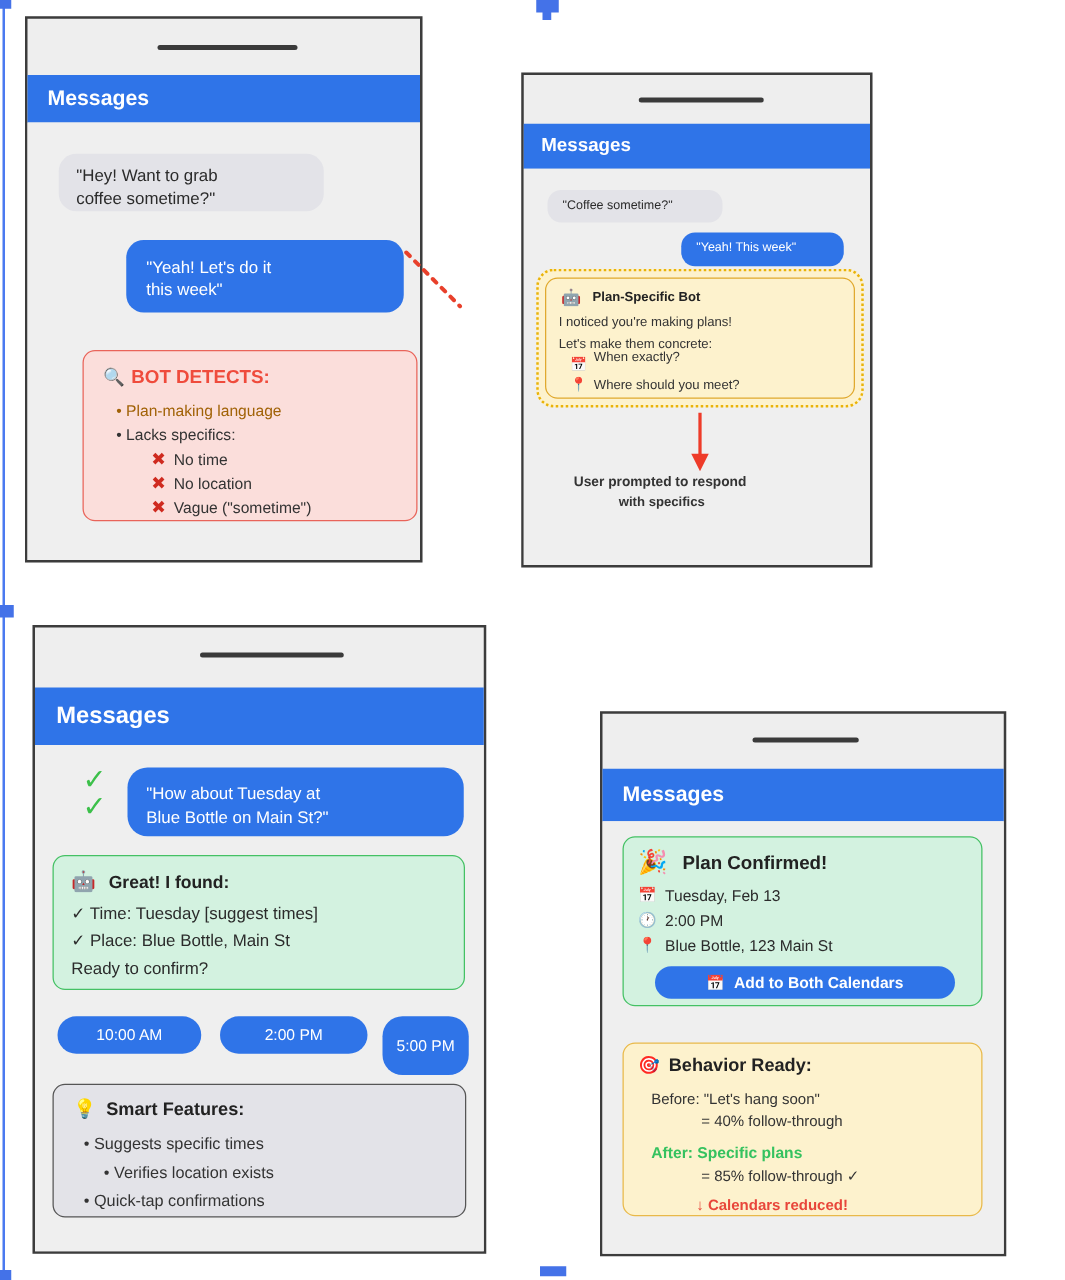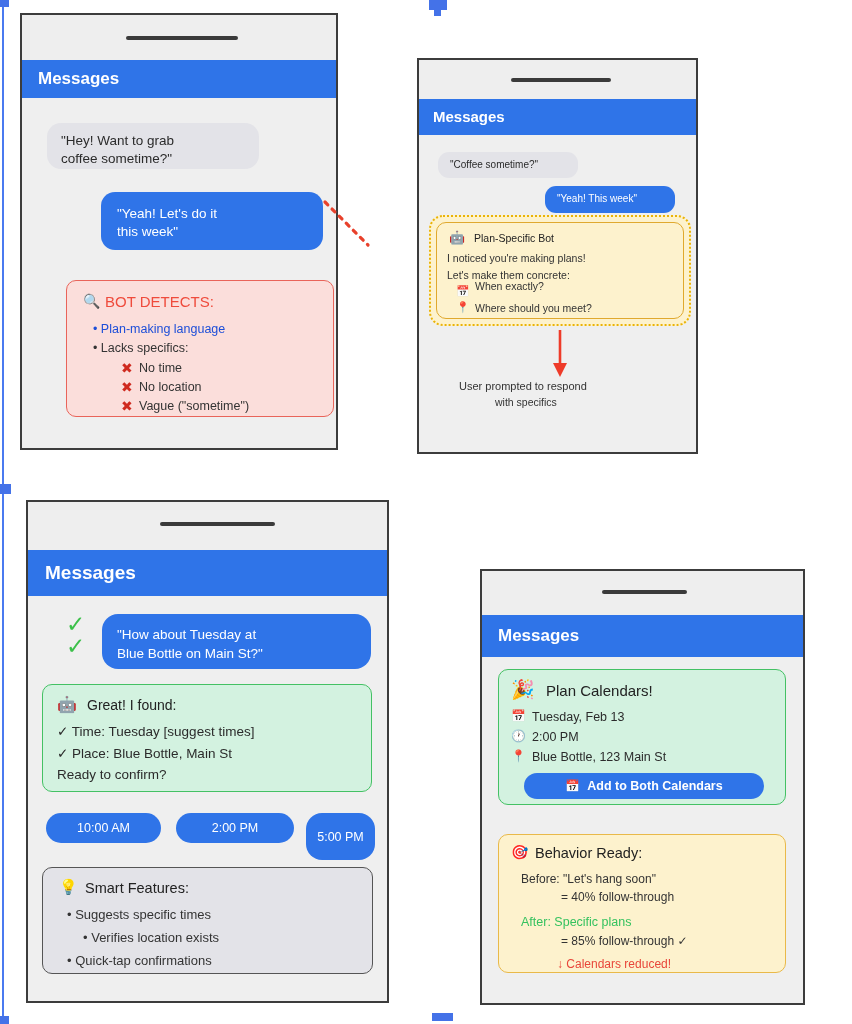--- a/index.html
+++ b/index.html
@@ -33,21 +33,21 @@
 
   
   .box{position:absolute;box-sizing:border-box;border-radius:10px;}
   .box.red{background:#fbdedb;border:1.2px solid #e9645a;}
   .box.green{background:#d3f2e0;border:1.6px solid #44c164;}
   .box.grey{background:#e3e3e8;border:1.6px solid #555555;}
   .box.yellow{background:#fdf2cd;border:1.6px solid #e9b949;}
   .box.yellow-dot{background:#fdf2cd;border:2.4px dotted #eab308;border-radius:14px;}
   .box.yellow-inner{background:#fdf2cd;border:1.6px solid #e0a92e;border-radius:10px;}
 
-  .hd{position:absolute;font-weight:normal;white-space:nowrap;}
+  .hd{position:absolute;font-weight:bold;white-space:nowrap;}
   .tx{position:absolute;white-space:nowrap;}
   .ico{position:absolute;white-space:nowrap;font-family:"DejaVu Sans",sans-serif;}
 
   .pill{position:absolute;background:#2f74e8;color:#fff;border-radius:16px;
         display:flex;align-items:center;justify-content:center;font-weight:normal;box-sizing:border-box;}
   .cta{position:absolute;background:#2f74e8;color:#fff;border-radius:16px;
         display:flex;align-items:center;justify-content:center;font-weight:bold;box-sizing:border-box;gap:7px;}
 
   .check{position:absolute;color:#3cc04a;font-weight:bold;font-family:"DejaVu Sans",sans-serif;}
   .xmark{position:absolute;color:#cf2a1f;font-weight:bold;font-family:"DejaVu Sans",sans-serif;}
@@ -80,21 +80,21 @@
 
   <div class="bub out" style="left:79px;top:177px;width:222px;height:58px;padding:13px 16px;font-size:13.5px;line-height:18px;">
     <span class="line">"Yeah! Let's do it</span>
     <span class="line">this week"</span>
   </div>
 
   <div class="box red" style="left:44px;top:265px;width:268px;height:137px;">
     <span class="ico" style="left:16px;top:12px;font-size:14px;">🔍</span>
     <span class="hd" style="left:38px;top:12px;font-size:15px;color:#ef4b3c;">BOT DETECTS:</span>
 
-    <span class="tx" style="left:26px;top:41px;font-size:12.5px;color:#1d4ed8;">•&nbsp;<span>Plan-making language</span></span>
+    <span class="tx" style="left:26px;top:41px;font-size:12.5px;color:#a16207;">•&nbsp;<span>Plan-making language</span></span>
     <span class="tx" style="left:26px;top:60px;font-size:12.5px;color:#333;text-align:right;">•&nbsp;<span>Lacks specifics:</span></span>
 
     <span class="xmark" style="left:54px;top:79px;font-size:14px;">✖</span>
     <span class="tx" style="left:72px;top:80px;font-size:12.5px;color:#333;">No time</span>
 
     <span class="xmark" style="left:54px;top:98px;font-size:14px;">✖</span>
     <span class="tx" style="left:72px;top:99px;font-size:12.5px;color:#333;">No location</span>
 
     <span class="xmark" style="left:54px;top:117px;font-size:14px;">✖</span>
     <span class="tx" style="left:72px;top:118px;font-size:12.5px;color:#333;">Vague ("sometime")</span>
@@ -179,21 +179,21 @@
 
 <div class="phone" style="left:480px;top:569px;width:325px;height:436px;">
   <div class="notch" style="left:120px;top:19px;width:85px;"></div>
   <div class="topbar" style="top:44px;height:42px;">
     <span class="t" style="left:16px;top:11px;font-size:17px;">Messages</span>
   </div>
   <div class="screen" style="top:86px;bottom:0;"></div>
 
   <div class="box green" style="left:16px;top:98px;width:288px;height:136px;">
     <span class="ico" style="left:12px;top:8px;font-size:19px;">🎉</span>
-    <span class="hd" style="left:47px;top:12px;font-size:15px;color:#222;">Plan Calendars!</span>
+    <span class="hd" style="left:47px;top:12px;font-size:15px;color:#222;">Plan Confirmed!</span>
 
     <span class="ico" style="left:12px;top:39px;font-size:12px;">📅</span>
     <span class="tx" style="left:33px;top:40px;font-size:12.5px;color:#2b2b2b;">Tuesday, Feb 13</span>
 
     <span class="ico" style="left:12px;top:59px;font-size:12px;">🕐</span>
     <span class="tx" style="left:33px;top:60px;font-size:12.5px;color:#2b2b2b;">2:00 PM</span>
 
     <span class="ico" style="left:12px;top:79px;font-size:12px;">📍</span>
     <span class="tx" style="left:33px;top:80px;font-size:12.5px;color:#2b2b2b;">Blue Bottle, 123 Main St</span>
 

